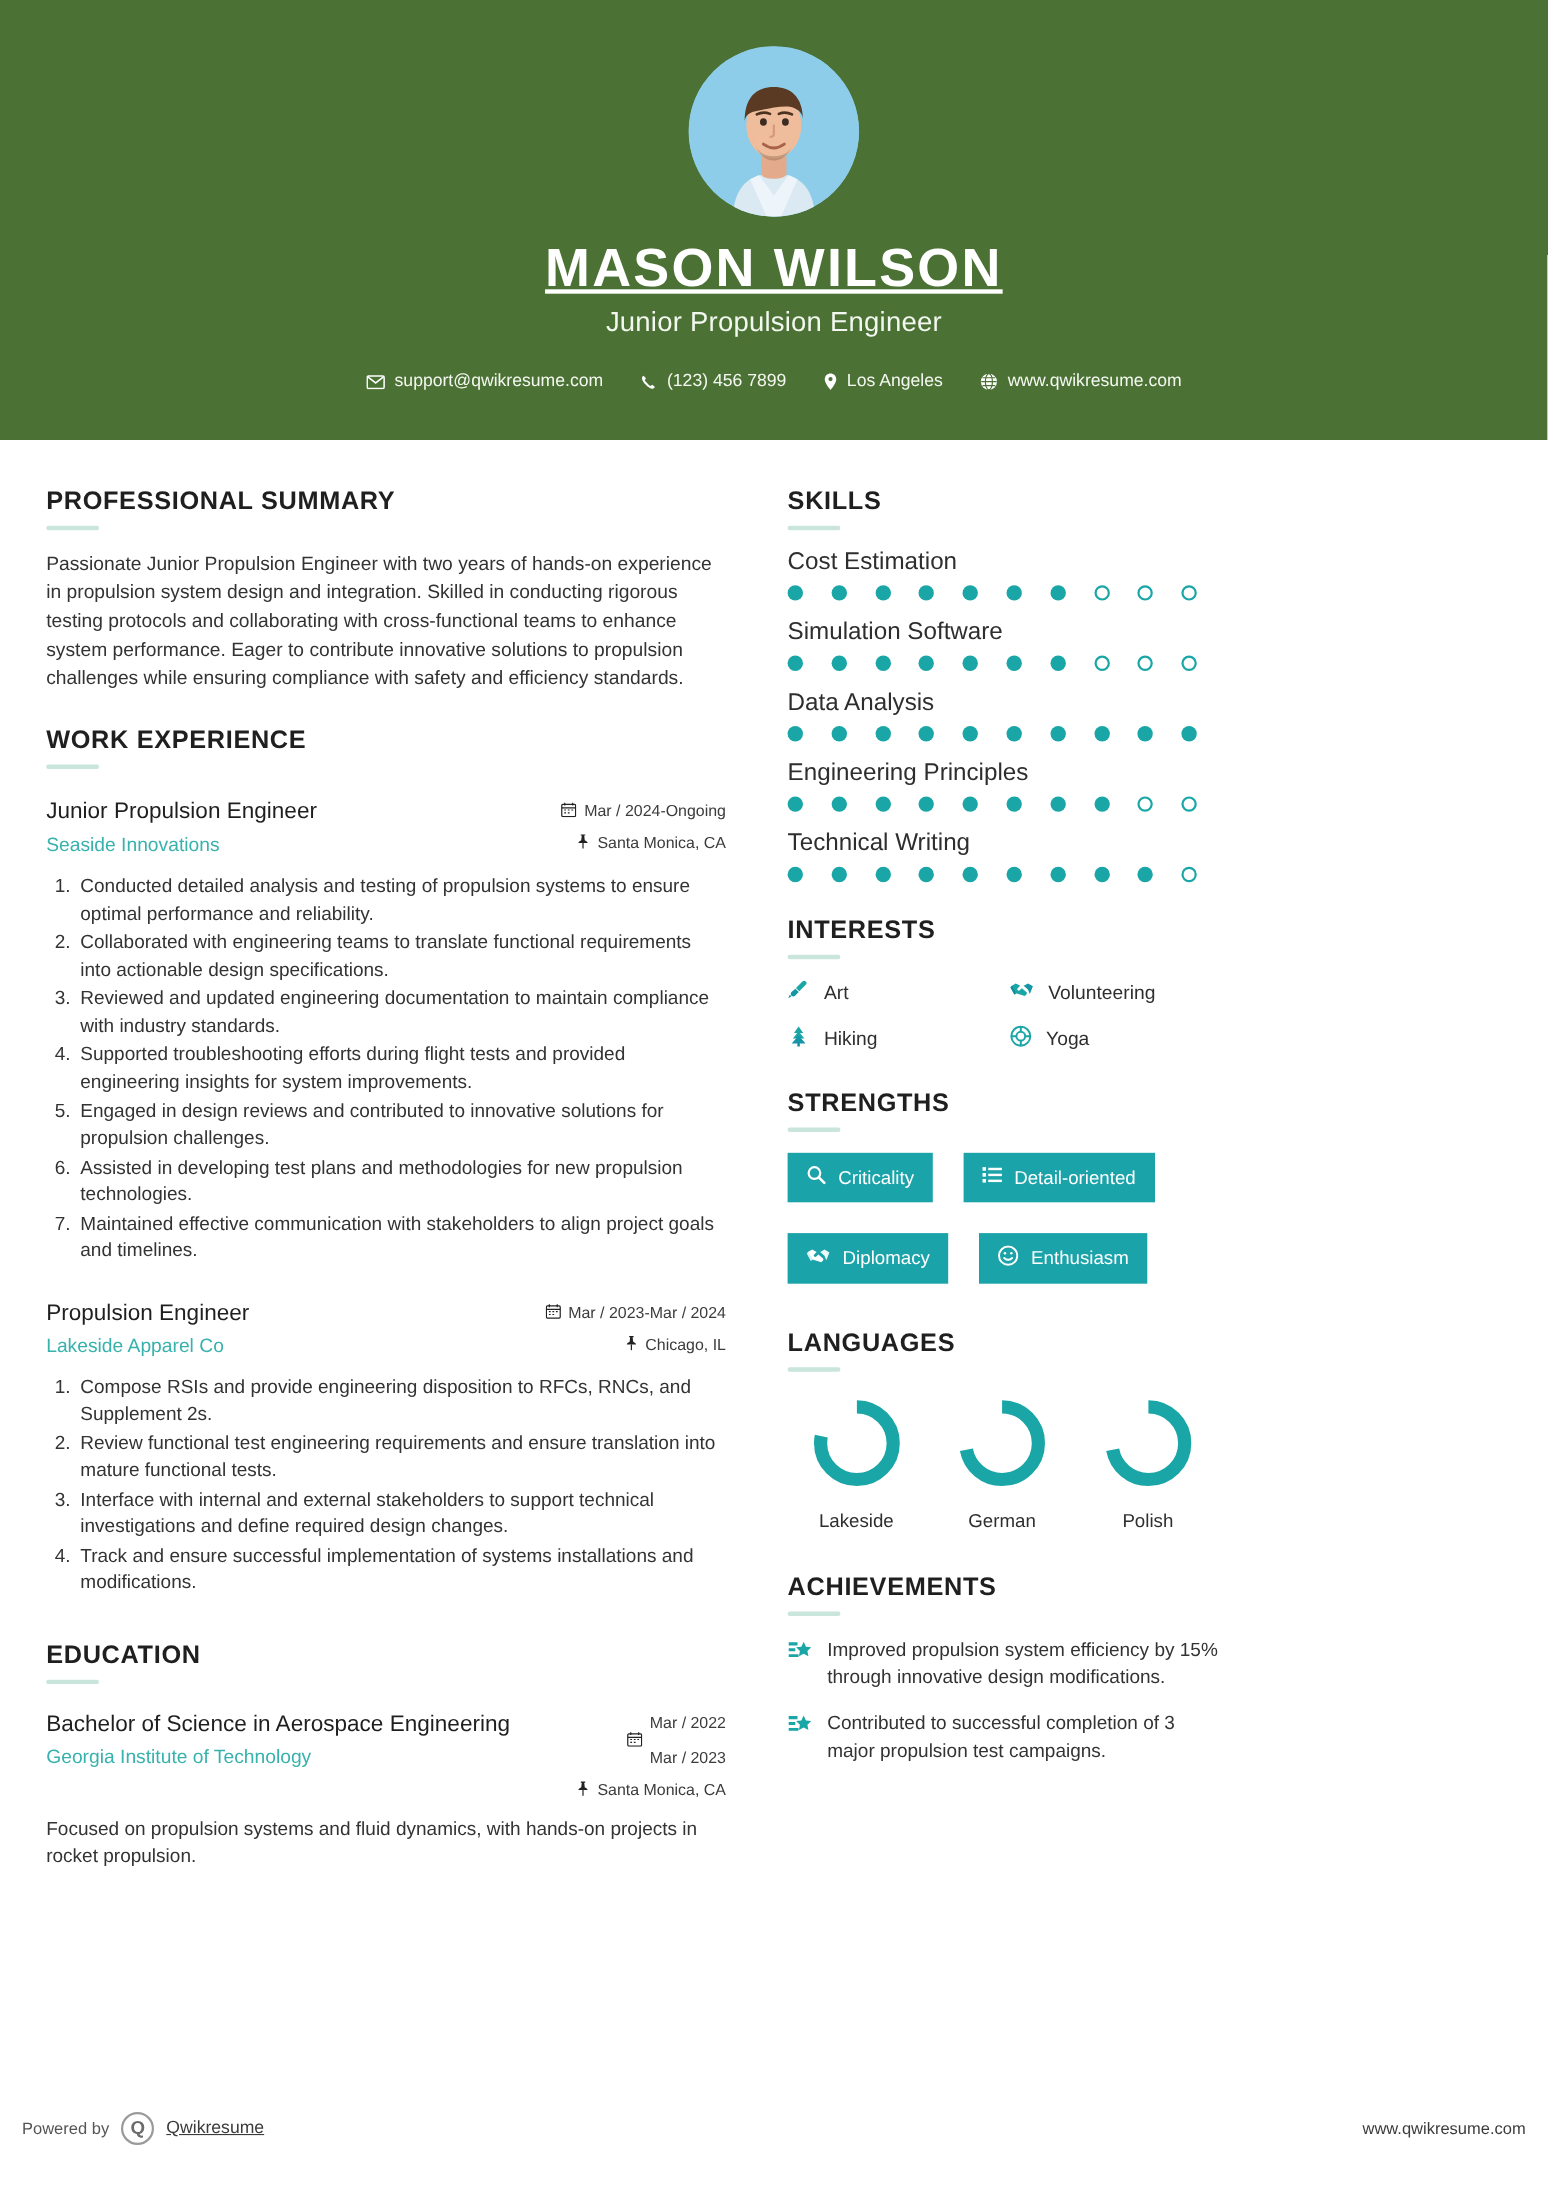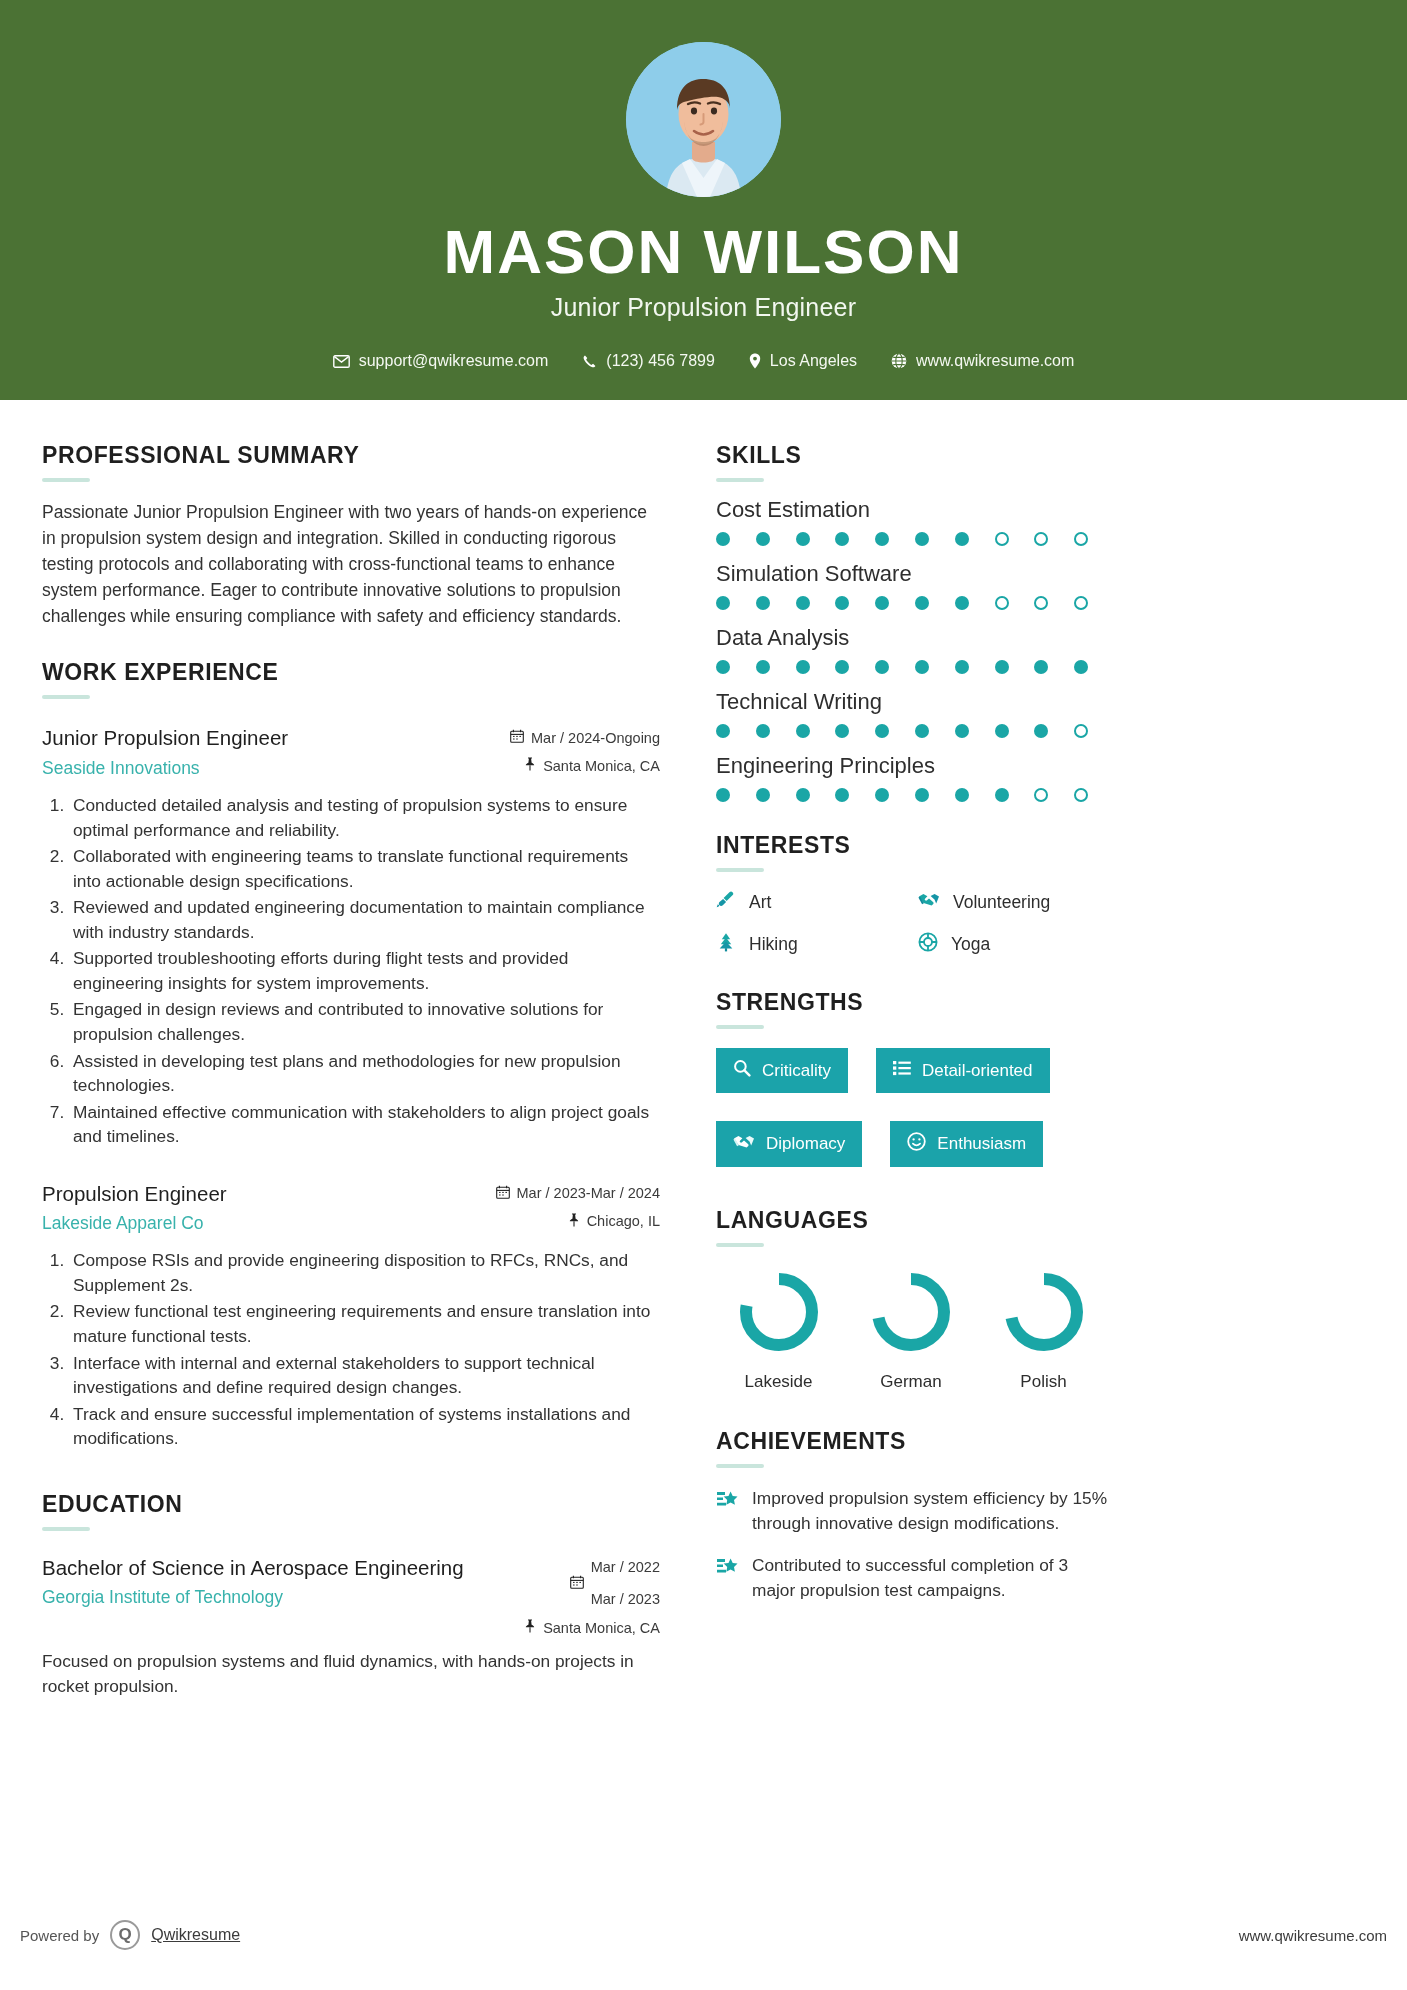--- a/index.html
+++ b/index.html
@@ -29,25 +29,26 @@
     width: 155px;
     height: 155px;
     margin: 0 auto 22px auto;
     border-radius: 50%;
     background: #8ecdea;
     overflow: hidden;
     position: relative;
   }
   .avatar-svg { display: block; width: 155px; height: 155px; }
   .full-name {
-    font-size: 62px;
+    font-size: 49px;
     font-weight: bold;
     letter-spacing: 2.0px;
     line-height: 1.05;
     color: #ffffff;
+    text-decoration: underline;
   }
   .job-title {
     font-size: 25px;
     font-weight: normal;
     margin-top: 9px;
     letter-spacing: 0.2px;
     color: #f2f7ef;
   }
   .contact-row {
     margin-top: 30px;
@@ -576,20 +577,55 @@
                 </span>
                 <span class="dot-cell">
                   <span class="dot"></span>
                 </span>
                 <span class="dot-cell">
                   <span class="dot"></span>
                 </span>
               </div>
             </div>
             <div class="skill-row">
+              <div class="skill-name">Engineering Principles</div>
+              <div class="dots">
+                <span class="dot-cell">
+                  <span class="dot"></span>
+                </span>
+                <span class="dot-cell">
+                  <span class="dot"></span>
+                </span>
+                <span class="dot-cell">
+                  <span class="dot"></span>
+                </span>
+                <span class="dot-cell">
+                  <span class="dot"></span>
+                </span>
+                <span class="dot-cell">
+                  <span class="dot"></span>
+                </span>
+                <span class="dot-cell">
+                  <span class="dot"></span>
+                </span>
+                <span class="dot-cell">
+                  <span class="dot"></span>
+                </span>
+                <span class="dot-cell">
+                  <span class="dot"></span>
+                </span>
+                <span class="dot-cell">
+                  <span class="dot empty"></span>
+                </span>
+                <span class="dot-cell">
+                  <span class="dot empty"></span>
+                </span>
+              </div>
+            </div>
+            <div class="skill-row">
               <div class="skill-name">Technical Writing</div>
               <div class="dots">
                 <span class="dot-cell">
                   <span class="dot"></span>
                 </span>
                 <span class="dot-cell">
                   <span class="dot"></span>
                 </span>
                 <span class="dot-cell">
                   <span class="dot"></span>
@@ -604,55 +640,20 @@
                   <span class="dot"></span>
                 </span>
                 <span class="dot-cell">
                   <span class="dot"></span>
                 </span>
                 <span class="dot-cell">
                   <span class="dot"></span>
                 </span>
                 <span class="dot-cell">
                   <span class="dot"></span>
-                </span>
-                <span class="dot-cell">
-                  <span class="dot empty"></span>
-                </span>
-              </div>
-            </div>
-            <div class="skill-row">
-              <div class="skill-name">Engineering Principles</div>
-              <div class="dots">
-                <span class="dot-cell">
-                  <span class="dot"></span>
-                </span>
-                <span class="dot-cell">
-                  <span class="dot"></span>
-                </span>
-                <span class="dot-cell">
-                  <span class="dot"></span>
-                </span>
-                <span class="dot-cell">
-                  <span class="dot"></span>
-                </span>
-                <span class="dot-cell">
-                  <span class="dot"></span>
-                </span>
-                <span class="dot-cell">
-                  <span class="dot"></span>
-                </span>
-                <span class="dot-cell">
-                  <span class="dot"></span>
-                </span>
-                <span class="dot-cell">
-                  <span class="dot"></span>
-                </span>
-                <span class="dot-cell">
-                  <span class="dot empty"></span>
                 </span>
                 <span class="dot-cell">
                   <span class="dot empty"></span>
                 </span>
               </div>
             </div>
           </div>
       </div>
 
       <div class="sec" style="margin-top:30px">

